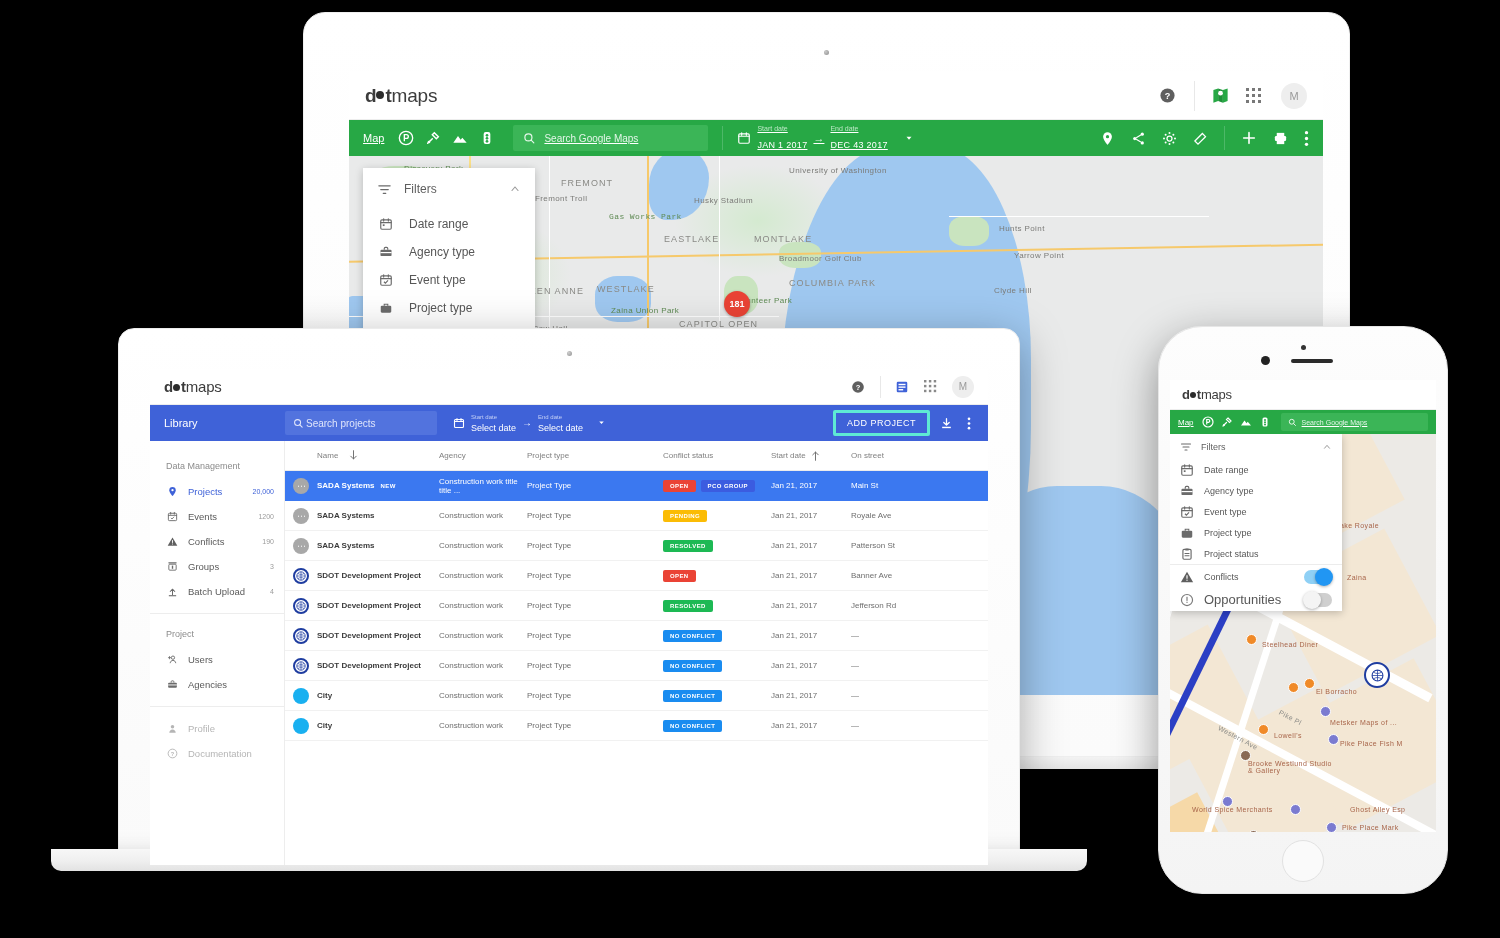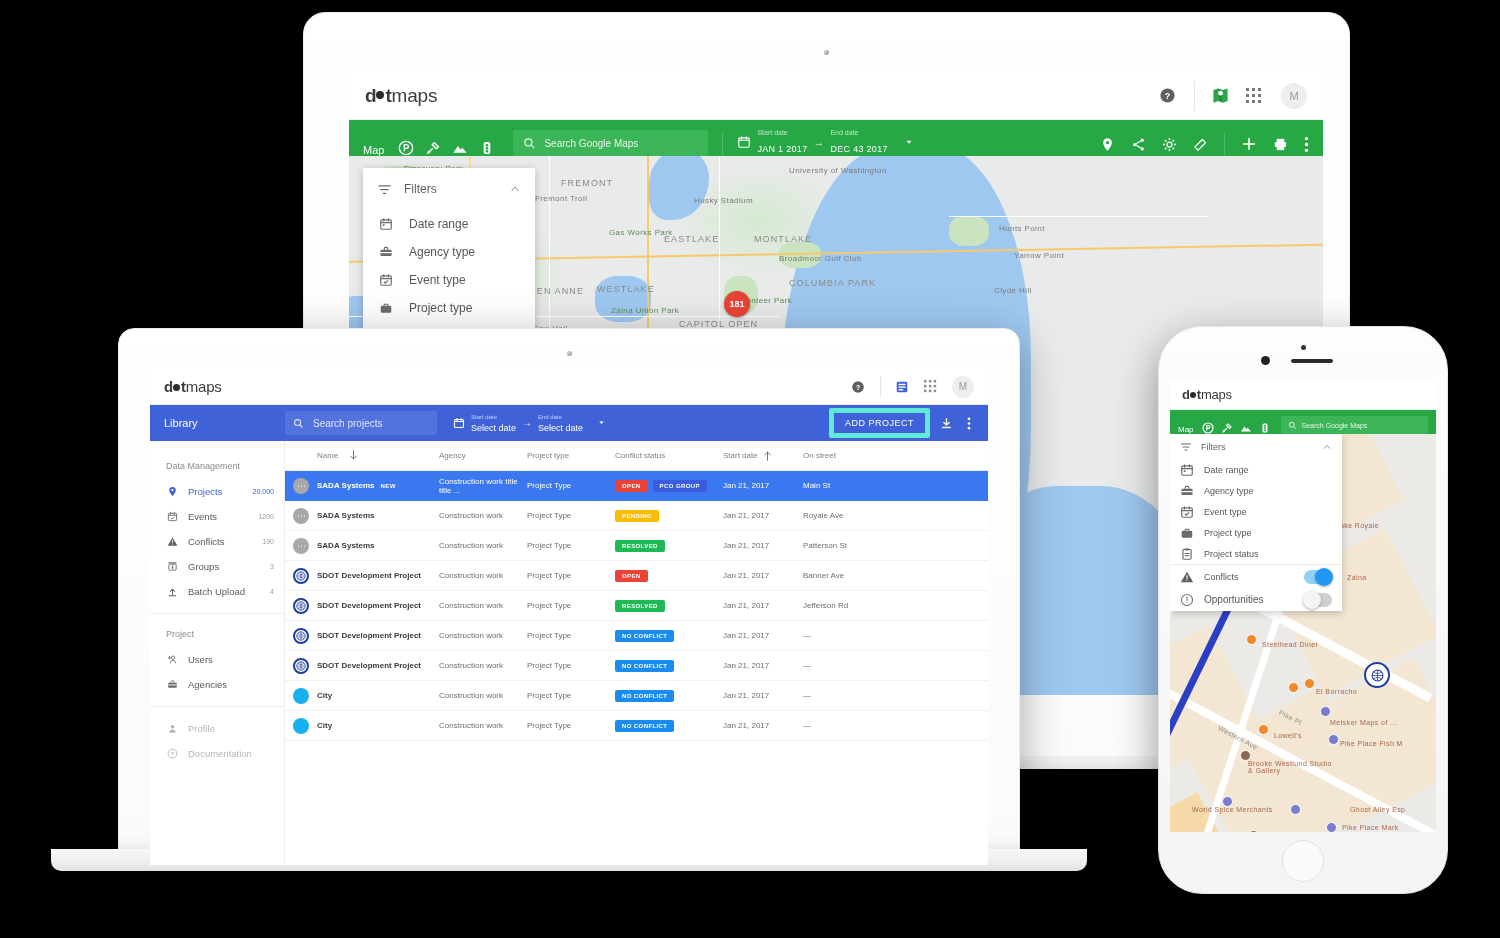--- a/index.html
+++ b/index.html
@@ -154,21 +154,21 @@
   .hdr-icons { margin-left: auto; display: flex; align-items: center; }
   .hdr-icons > * { display: flex; align-items: center; justify-content: center; }
   .divider-v { width: 1px; background: #e8e8e8; }
   .avatar {
     border-radius: 50%; background: #eeeeee; color: #9a9a9a;
     display: flex; align-items: center; justify-content: center;
   }
 
   
   .green-bar {
-    display: flex; align-items: flex-end; background: #27a845; color: #fff;
+    display: flex; align-items: center; background: #27a845; color: #fff; text-decoration: underline;
   }
   .gb-label { font-size: 11px; }
   .gb-icons { display: flex; align-items: center; }
   .gb-search {
     background: #3bb557; border-radius: 2px;
     display: flex; align-items: center; color: #eafae f;
   }
   .gb-search span { color: #e3f6e8; }
   .gb-dates { display: flex; align-items: center; gap: 6px; }
   .gb-dates .dt-lbl { font-size: 7px; color: #bce8c6; display:block; line-height: 1.5; }
@@ -199,32 +199,32 @@
   .toggle.on i { left: 11px; background: #2196f3; }
 
   
   .blue-bar {
     display: flex; align-items: center; background: #3f62d8; color: #fff;
     height: 36px; font-size: 11px;
   }
   .bb-title { width: 135px; padding-left: 14px; font-size: 11px; }
   .bb-search {
     width: 152px; height: 24px; background: #5273de; border-radius: 2px;
-    display: flex; align-items: center; gap: 9px; padding: 0 8px;
+    display: flex; align-items: center; gap: 2px; padding: 0 8px;
     font-size: 10px; color: #dfe5fb;
   }
   .bb-dates {
     margin-left: 16px; display: flex; align-items: center; gap: 6px;
     color: #fff;
   }
   .bb-dates .dt-lbl { font-size: 6px; color: #c5d0f6; display: block; line-height: 1.4; }
   .bb-dates .dt-val { font-size: 9px; }
   .bb-right { margin-left: auto; display: flex; align-items: center; gap: 4px; padding-right: 12px; }
   .btn-outline {
-    border: 5px solid #5eead4; border-radius: 2px; padding: 5px 11px;
+    border: 3px solid #5eead4; border-radius: 2px; padding: 5px 11px;
     font-size: 9px; letter-spacing: .5px; color: #fff;
   }
 
   .app-body { display: flex; height: calc(100% - 36px); }
   .side-nav { width: 135px; border-right: 1px solid #ededed; padding-top: 14px; background:#fff; }
   .nav-cap { font-size: 9px; color: #8c8c8c; padding: 6px 0 8px 16px; }
   .nav-item {
     display: flex; align-items: center; height: 25px; padding: 0 10px 0 16px;
     font-size: 9.5px; color: #5a5a5a; gap: 9px;
   }
@@ -242,21 +242,21 @@
   .t-row {
     display: flex; align-items: center; height: 30px;
     border-bottom: 1px solid #f1f1f1; font-size: 8px; color: #6e6e6e;
   }
   .t-row.sel { background: #3b78f0; color: #fff; border-bottom-color: #3b78f0; }
   .c-ico { width: 32px; display: flex; justify-content: center; }
   .c-name { width: 122px; font-weight: bold; color: #3b3b3b; display:flex; align-items:center; gap:6px; }
   .t-row.sel .c-name { color: #fff; }
   .c-agency { width: 88px; }
   .c-type { width: 88px; }
-  .c-status { width: 108px; display: flex; align-items: center; gap: 5px; }
+  .c-status { width: 108px; display: flex; align-items: center; gap: 5px; margin-left: 48px; }
   .c-date { width: 80px; }
   .c-street { flex: 1; }
   .badge {
     display: inline-block; border-radius: 2px; color: #fff;
     font-size: 6px; font-weight: bold; letter-spacing: .4px;
     padding: 3px 7px; text-align: center;
   }
   .badge.open { background: #ea4335; }
   .badge.pending { background: #fbbc05; }
   .badge.resolved { background: #1db954; }
@@ -467,21 +467,21 @@
           <div class="road" style="left:0;top:280px;width:430px;height:1px;"></div>
           <div class="road" style="left:200px;top:0;width:1px;height:520px;"></div>
           <div class="road" style="left:370px;top:0;width:1px;height:520px;"></div>
           <div class="road" style="left:600px;top:60px;width:260px;height:1px;"></div>
           <div id="tablet-map-labels">
               <span class="maplabel park" style="left:55px;top:8px;">Discovery Park</span>
               <span class="maplabel city" style="left:212px;top:22px;">FREMONT</span>
               <span class="maplabel" style="left:186px;top:38px;">Fremont Troll</span>
               <span class="maplabel" style="left:345px;top:40px;">Husky Stadium</span>
               <span class="maplabel" style="left:440px;top:10px;">University of Washington</span>
-              <span class="maplabel park" style="left:260px;top:72px;">Gas Works Park</span>
+              <span class="maplabel park" style="left:260px;top:56px;font-family:Liberation Mono, monospace;">Gas Works Park</span>
               <span class="maplabel city" style="left:315px;top:78px;">EASTLAKE</span>
               <span class="maplabel city" style="left:405px;top:78px;">MONTLAKE</span>
               <span class="maplabel" style="left:430px;top:98px;">Broadmoor Golf Club</span>
               <span class="maplabel" style="left:665px;top:95px;">Yarrow Point</span>
               <span class="maplabel" style="left:650px;top:68px;">Hunts Point</span>
               <span class="maplabel" style="left:645px;top:130px;">Clyde Hill</span>
               <span class="maplabel city" style="left:48px;top:88px;">MAGNOLIA</span>
               <span class="maplabel city" style="left:130px;top:88px;">INTERBAY</span>
               <span class="maplabel city" style="left:440px;top:122px;">COLUMBIA PARK</span>
               <span class="maplabel city" style="left:165px;top:130px;">QUEEN ANNE</span>
@@ -800,21 +800,21 @@
                     <path d="M12 3L1.5 21h21L12 3z" fill="#5f5f5f"></path>
                     <rect x="11" y="9" width="2" height="6" fill="#fff"></rect>
                     <rect x="11" y="16.5" width="2" height="2" fill="#fff"></rect>
                   </svg>
                 </span>
                 <span>Conflicts</span>
                 <span class="toggle on">
                   <i></i>
                 </span>
               </div>
-              <div class="f-row" style="height:23px;padding:0 10px;gap:10px;font-size:10px;">
+              <div class="f-row" style="height:23px;padding:0 10px;gap:10px;font-size:13px;">
                 <span class="f-ico" style="width:14px;">
                   <svg width="14" height="14" viewBox="0 0 24 24">
                     <circle cx="12" cy="12" r="9.5" fill="none" stroke="#7a7a7a" stroke-width="2"></circle>
                     <rect x="11" y="6.5" width="2" height="7" fill="#7a7a7a"></rect>
                     <rect x="11" y="15" width="2" height="2" fill="#7a7a7a"></rect>
                   </svg>
                 </span>
                 <span>Opportunities</span>
                 <span class="toggle">
                   <i></i>

